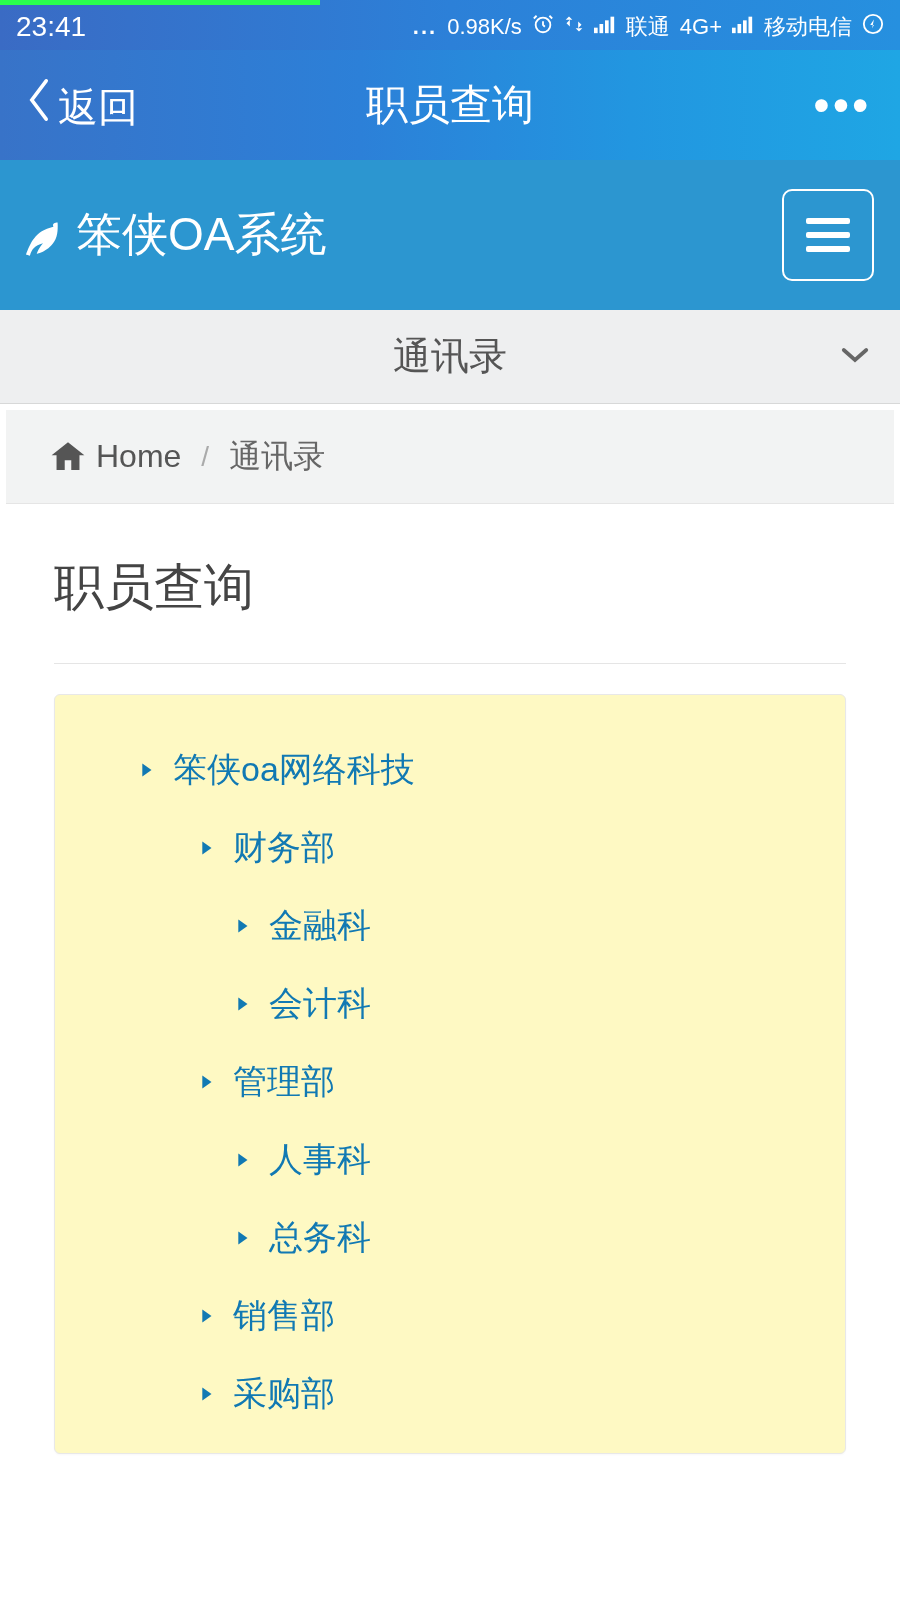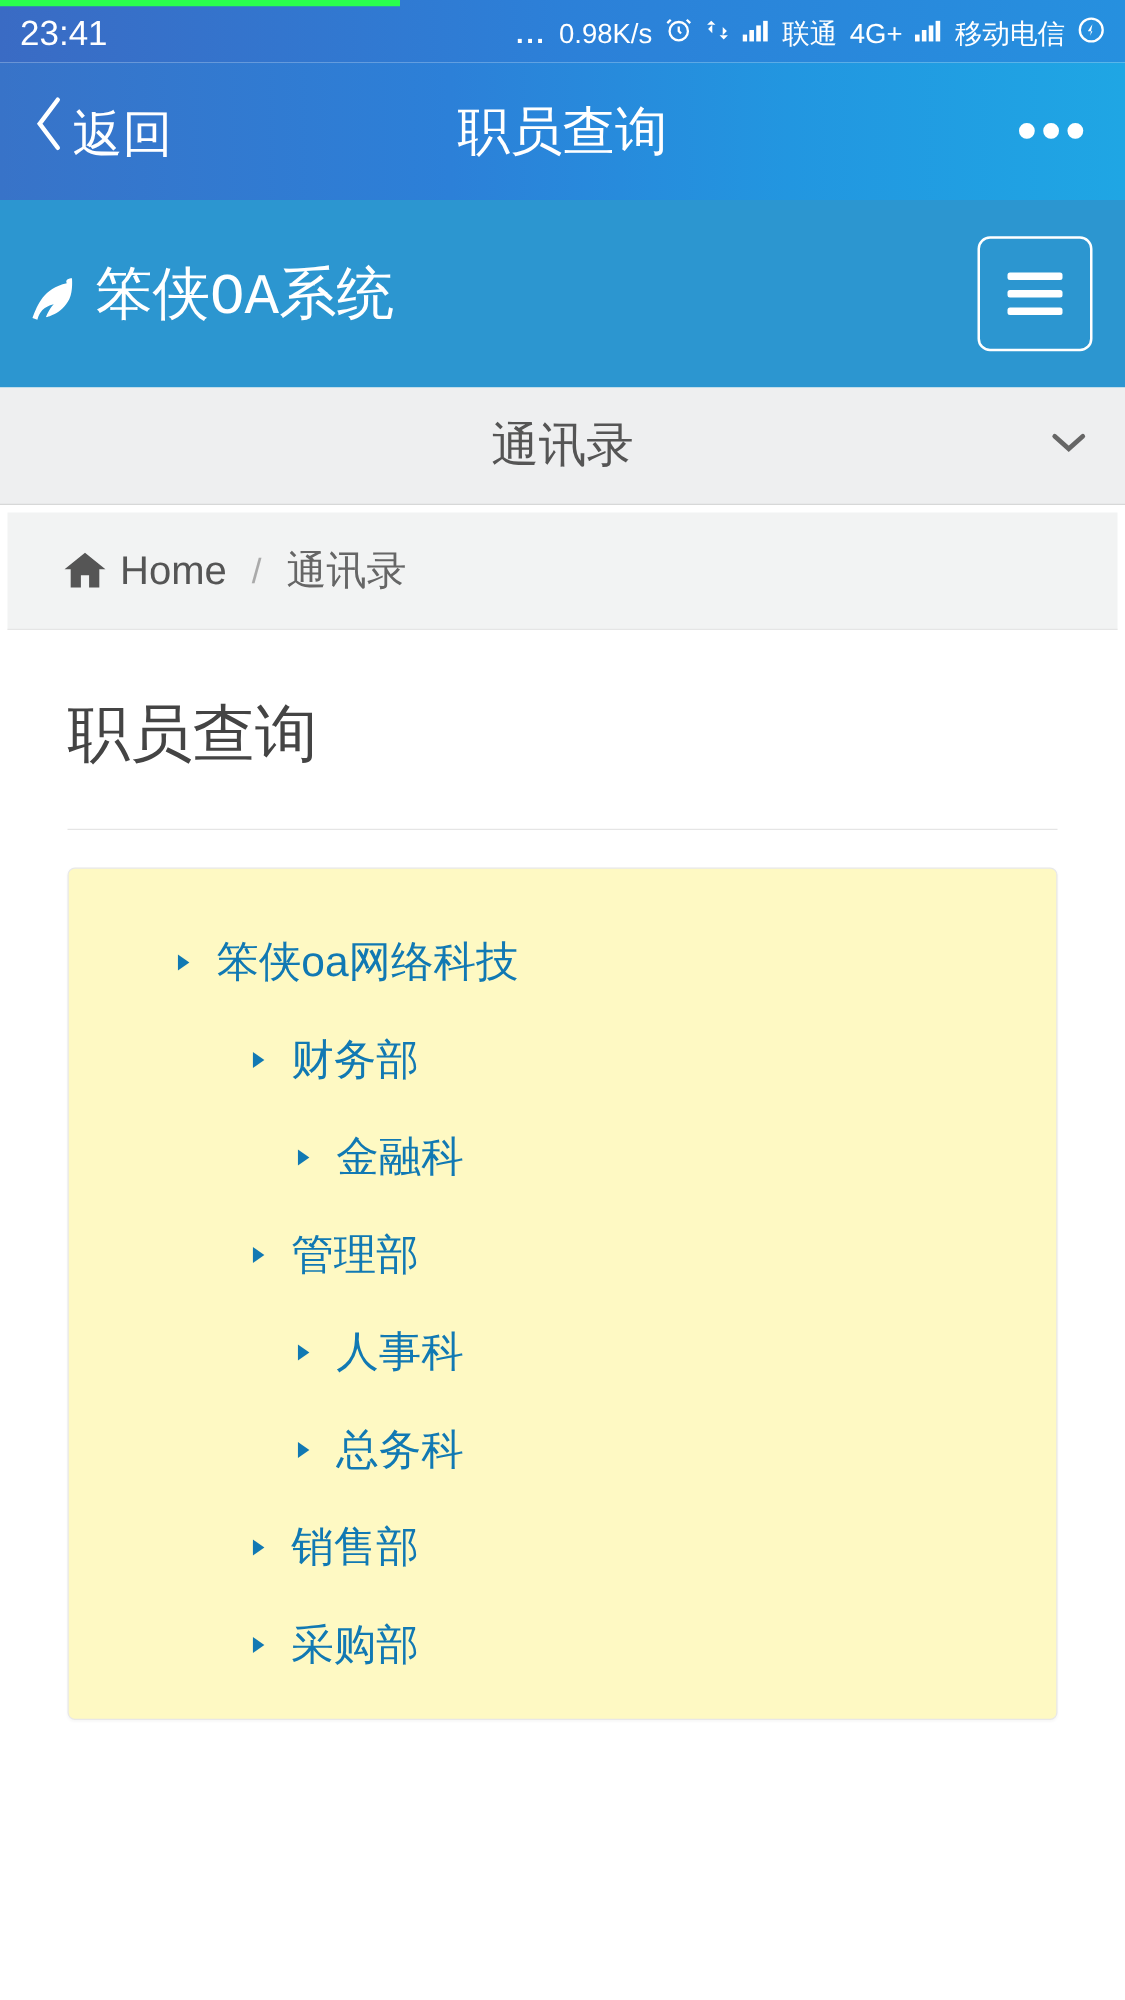--- a/index.html
+++ b/index.html
@@ -78,21 +78,20 @@
       align-items: center;
       justify-content: space-between;
       padding: 0 26px 0 18px;
     }
     .brand {
       display: flex;
       align-items: center;
       color: #fff;
       font-size: 46px;
       font-weight: 500;
-      font-family: Liberation Mono, monospace;
     }
     .leaf-icon {
       width: 50px;
       height: 50px;
       margin-right: 8px;
     }
     .hamburger-btn {
       width: 92px;
       height: 92px;
       border: 2px solid #fff;
@@ -322,20 +321,26 @@
       <span class="tree-label">财务部</span>
     </div>
 
     <div class="tree-node lvl-2">
       <svg class="tree-caret" viewBox="0 0 24 24" fill="#1179b3">
           <path d="M8 5l10 7-10 7z"></path>
         </svg>
       <span class="tree-label">金融科</span>
     </div>
 
+    <div class="tree-node lvl-2">
+      <svg class="tree-caret" viewBox="0 0 24 24" fill="#1179b3">
+          <path d="M8 5l10 7-10 7z"></path>
+        </svg>
+      <span class="tree-label">会计科</span>
+    </div>
 
     <div class="tree-node lvl-1">
       <svg class="tree-caret" viewBox="0 0 24 24" fill="#1179b3">
           <path d="M8 5l10 7-10 7z"></path>
         </svg>
       <span class="tree-label">管理部</span>
     </div>
 
     <div class="tree-node lvl-2">
       <svg class="tree-caret" viewBox="0 0 24 24" fill="#1179b3">

